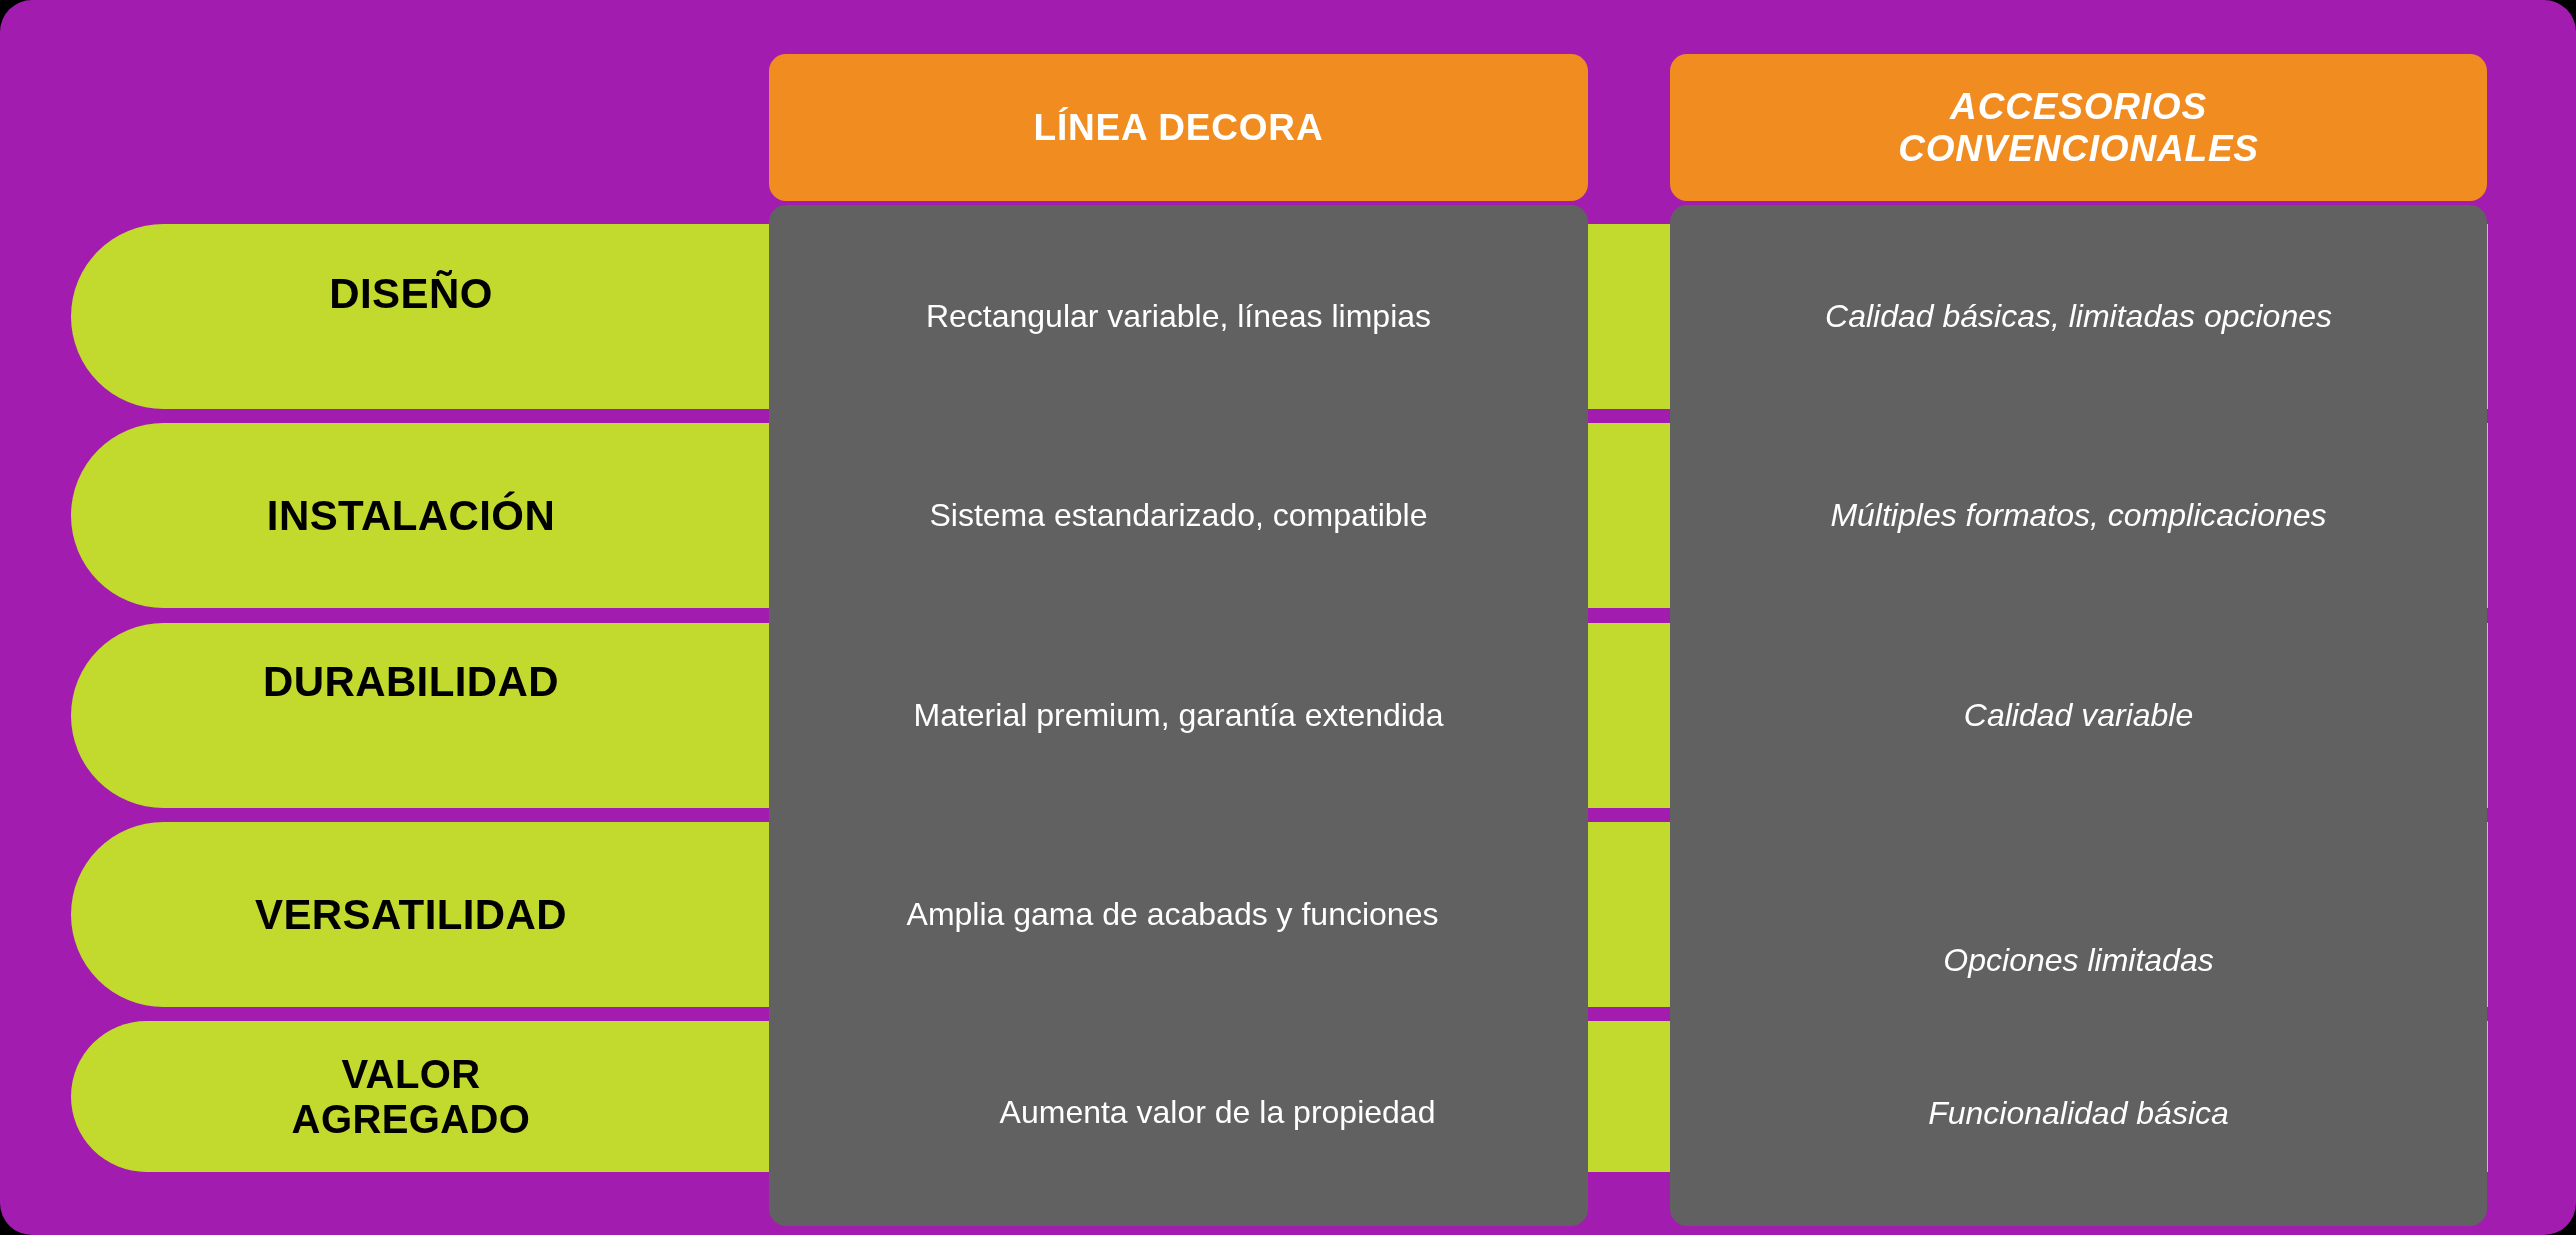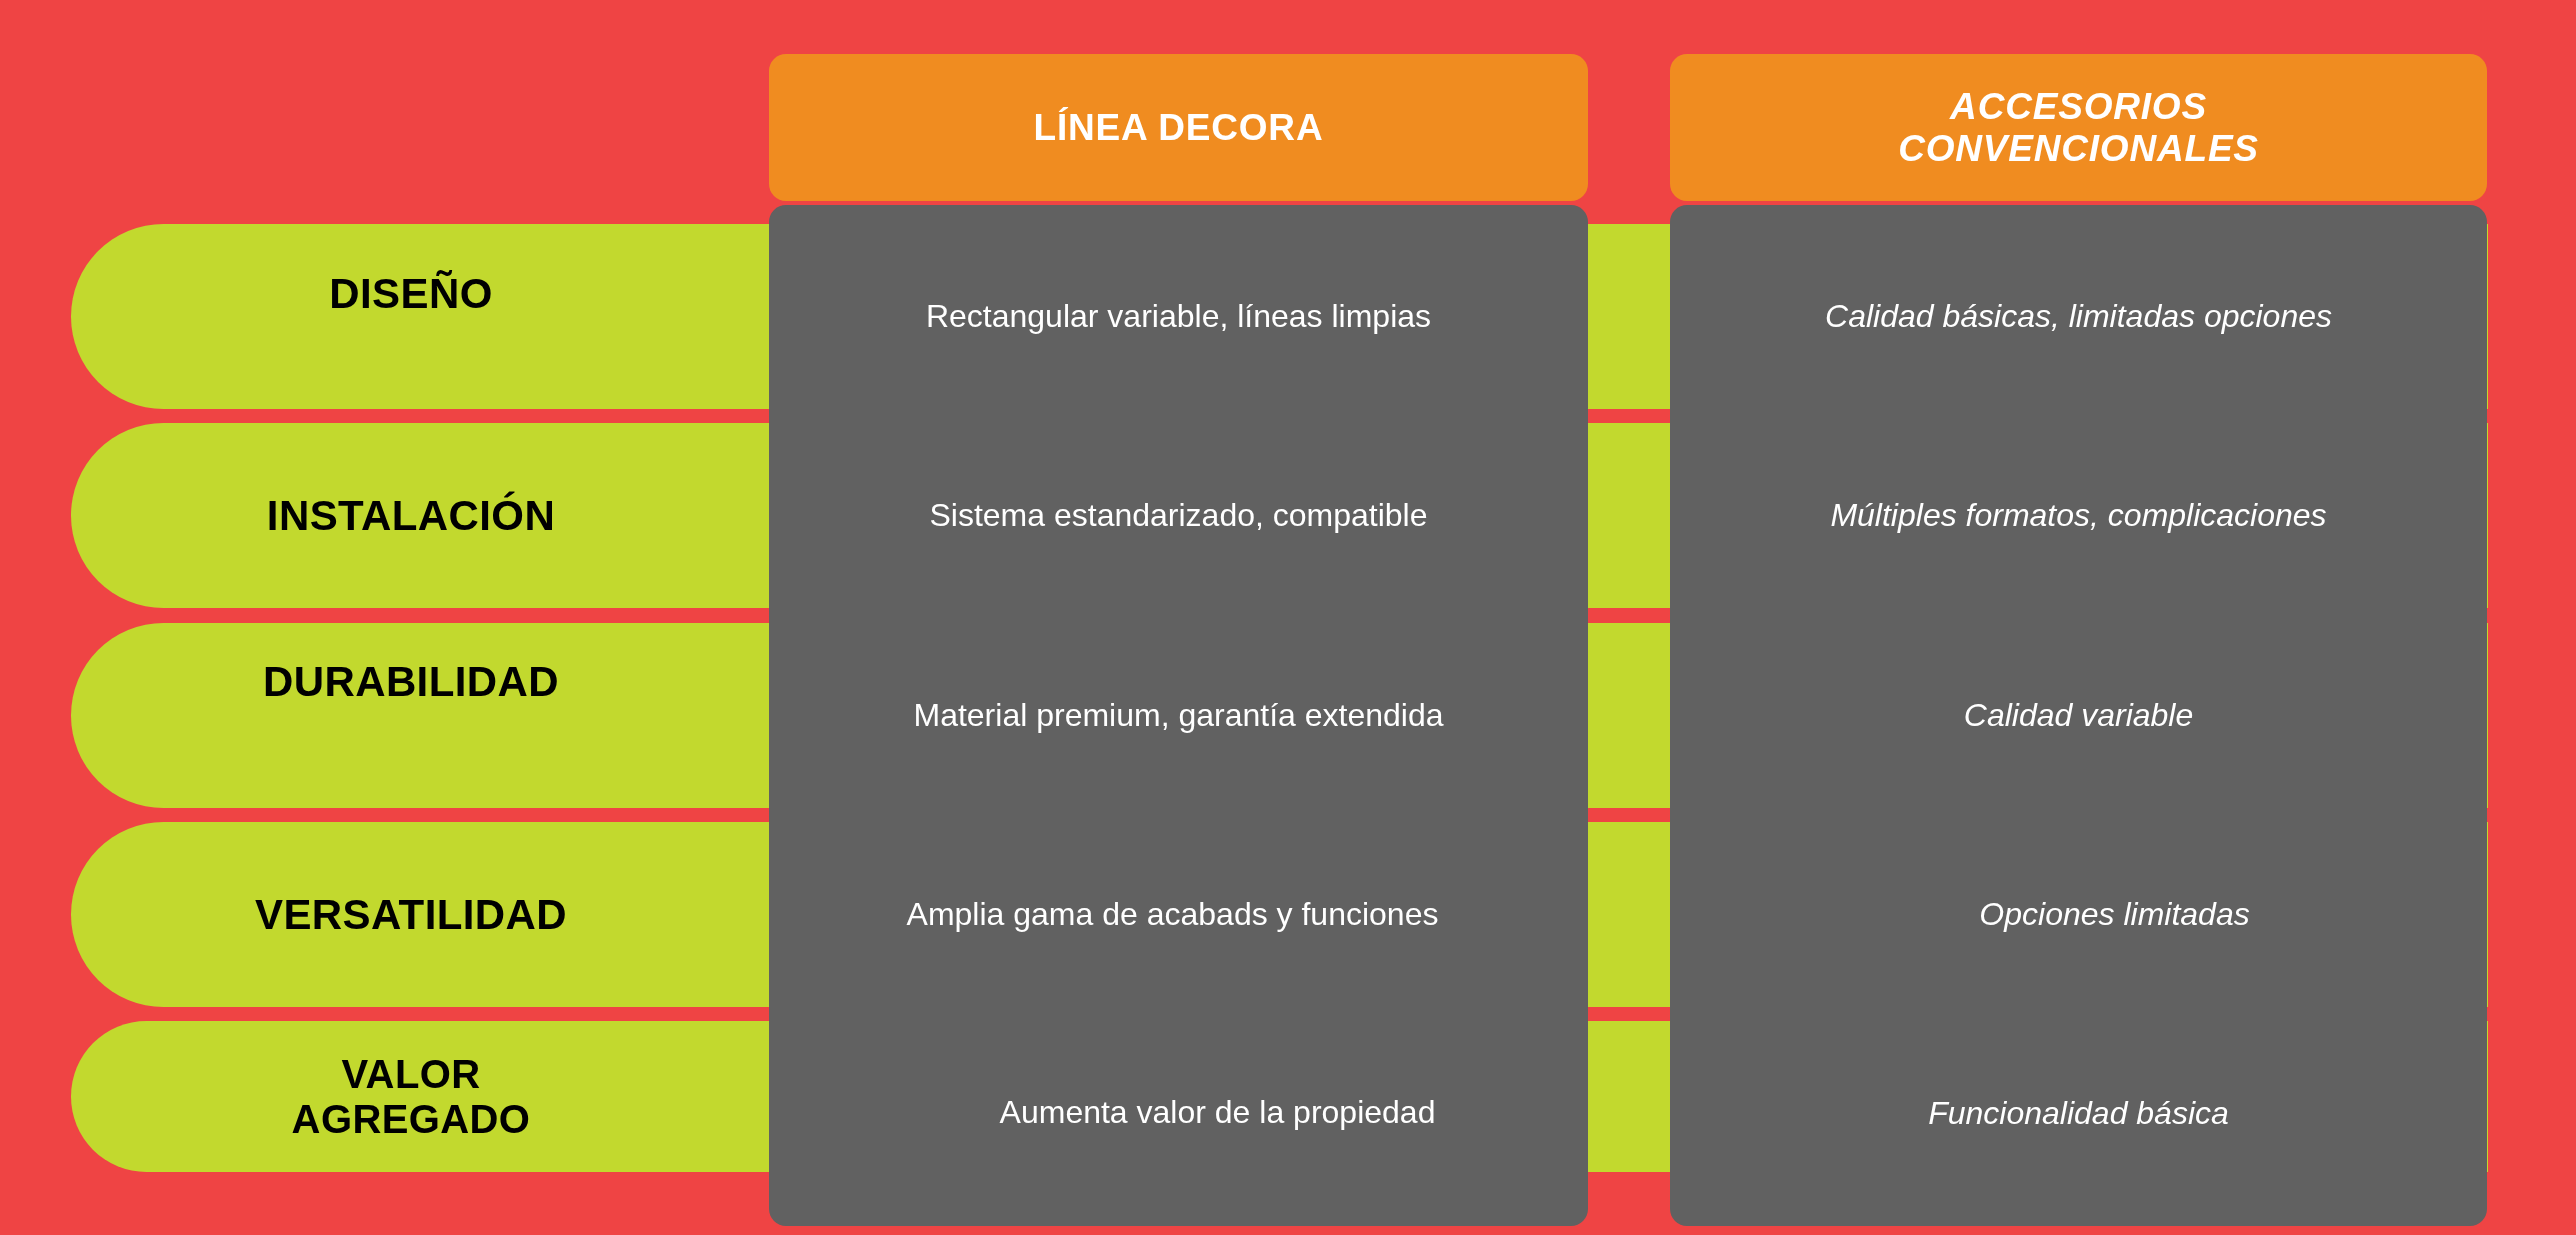--- a/index.html
+++ b/index.html
@@ -11,22 +11,23 @@
   body {
     font-family: "Liberation Sans", sans-serif;
     -webkit-font-smoothing: antialiased;
   }
 
   
   #stage {
     position: relative;
     width: 2576px;
     height: 1235px;
-    background: #ef4444;
+    background: #a21caf;
     overflow: hidden;
+    border-radius: 32px;
   }
 
   
   .pill-layer {
     position: absolute;
     left: 0;
     top: 0;
     width: 100%;
     height: 100%;
     z-index: 1;
@@ -148,21 +149,21 @@
     <div class="col-head">
       <span>
         <span>ACCESORIOS</span><br>
         <span>CONVENCIONALES</span>
       </span>
     </div>
 
     <div class="cell" style="top:170px;  height:185px;">Calidad básicas, limitadas opciones</div>
     <div class="cell" style="top:369px;  height:185px;">Múltiples formatos, complicaciones</div>
     <div class="cell" style="top:569px;  height:185px;">Calidad variable</div>
-    <div class="cell" style="top:768px;  height:185px;margin-left:36px;">Opciones limitadas</div>
+    <div class="cell" style="top:814px;  height:185px;">Opciones limitadas</div>
     <div class="cell" style="top:967px; height:185px;">Funcionalidad básica</div>
   </div>
 
   <div class="pill-label" style="top:224px;  height:139px;">DISEÑO</div>
   <div class="pill-label" style="top:423px;  height:185px;">INSTALACIÓN</div>
   <div class="pill-label" style="top:589px;  height:185px;">DURABILIDAD</div>
   <div class="pill-label" style="top:822px; height:185px;">VERSATILIDAD</div>
   <div class="pill-label two-line" style="top:1021px; height:151px;">
     <span>
       <span>VALOR</span><br>

